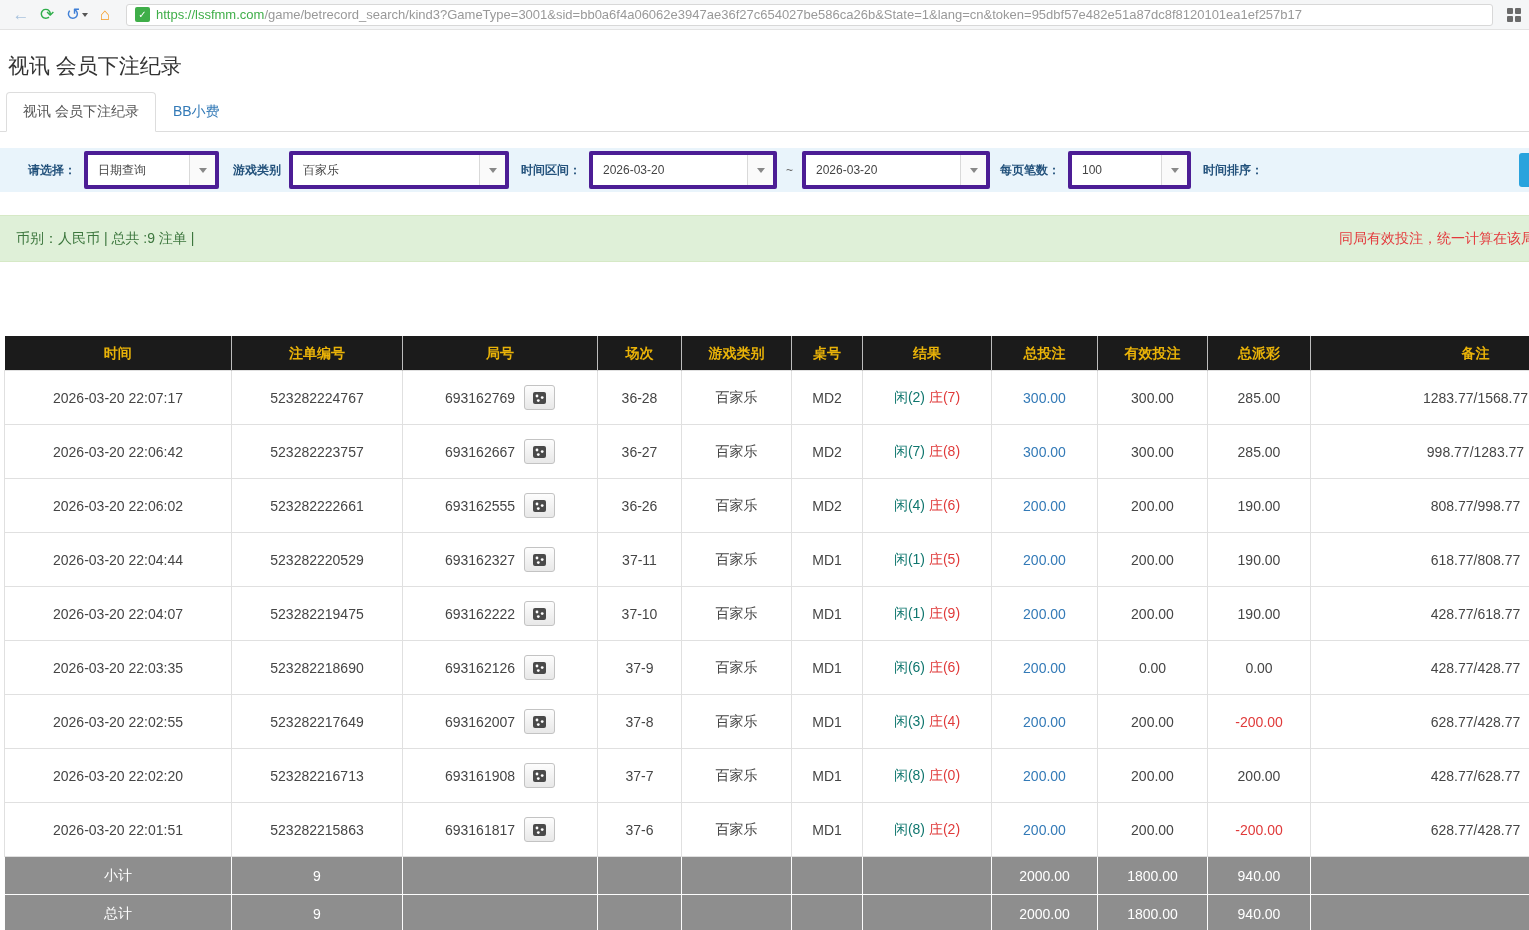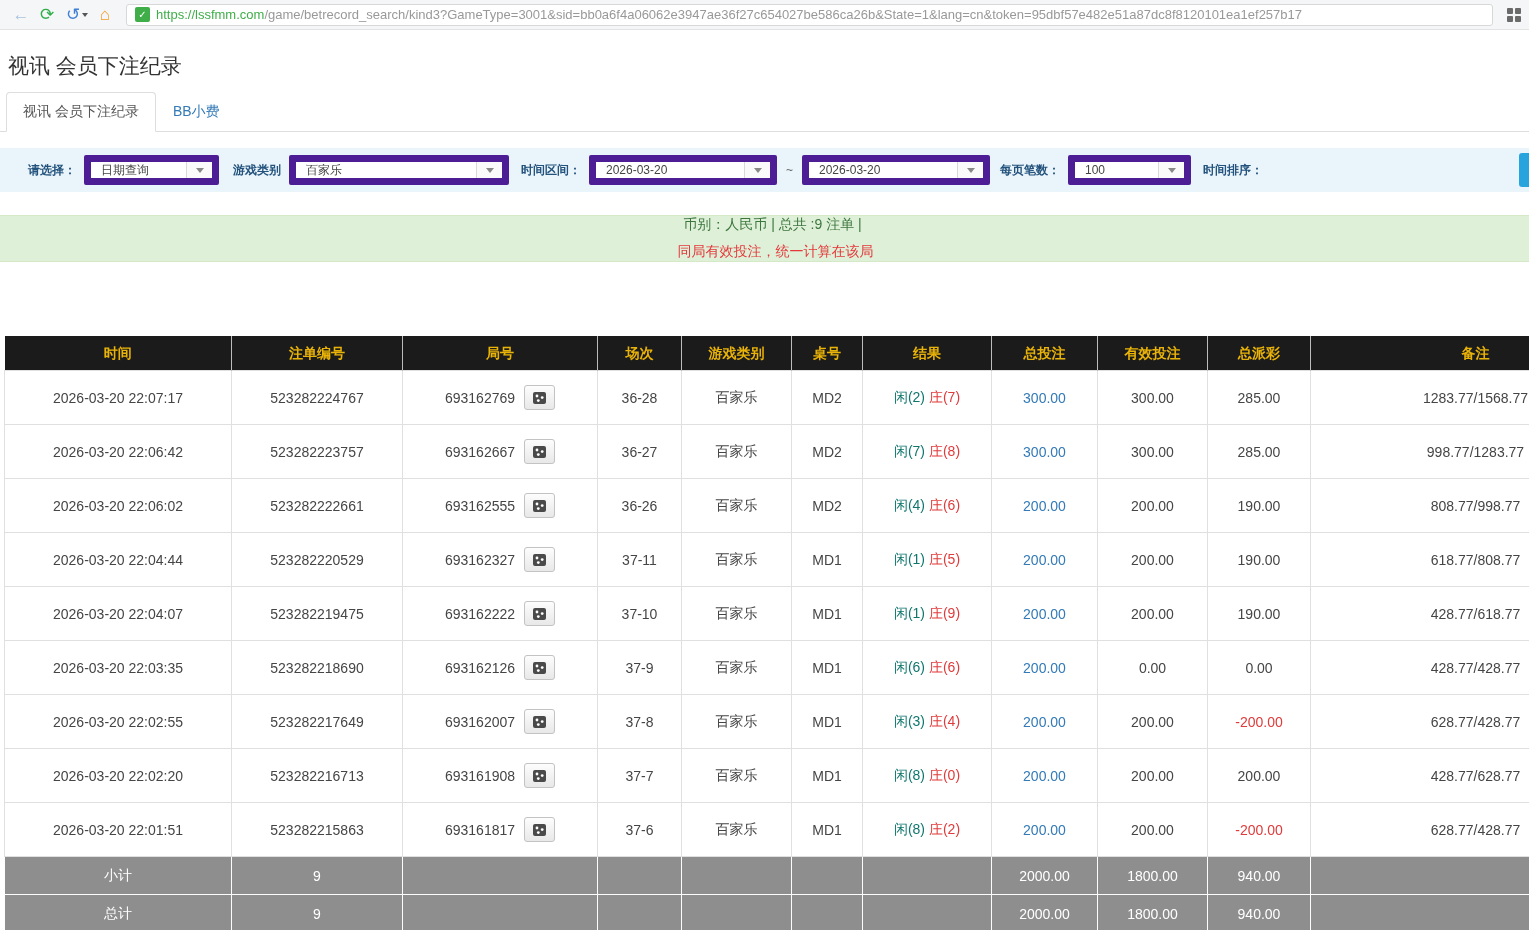--- a/index.html
+++ b/index.html
@@ -32,38 +32,38 @@
           display:flex; align-items:flex-end; padding-left:6px; }
   .tab { padding:10px 16px; font-size:14px; border:1px solid transparent; border-radius:4px 4px 0 0;
          margin-bottom:-1px; cursor:pointer; white-space:nowrap; }
   .tab.active { background:#fff; border-color:#ddd #ddd #fff; color:#555; }
   .tab.inactive { color:#337ab7; }
 
   
   .filter-bar { position:absolute; top:148px; left:0; right:0; height:44px; background:#e9f4fb;
                 display:flex; align-items:center; padding-left:28px; font-size:12px; }
   .flabel { color:#23527c; font-weight:700; margin-right:8px; white-space:nowrap; }
-  .sel { height:30px; background:#fff; border:7px solid #4c1d95; border-radius:2px; display:flex;
+  .sel { height:38px; background:#fff; border:4px solid #4c1d95; border-radius:2px; display:flex;
          align-items:center; justify-content:space-between; cursor:pointer; flex:none; }
   .sel .val { padding-left:10px; color:#444; white-space:nowrap; overflow:hidden; }
   .caret-box { width:26px; align-self:stretch; border-left:1px solid #d9d9d9; background:#fafafa;
                display:flex; align-items:center; justify-content:center; flex:none; }
   .caret { width:0; height:0; border-left:4px solid transparent; border-right:4px solid transparent;
            border-top:5px solid #888; }
   .w135{width:135px} .w220{width:220px} .w188{width:188px} .w123{width:123px} .w202{width:202px}
   .tilde { color:#666; margin:0 9px; }
   .ml14{margin-left:14px} .ml12{margin-left:12px} .ml10{margin-left:10px}
   .search-btn { position:absolute; right:-60px; top:5px; width:70px; height:34px; background:#29a3dd;
                 border:none; border-radius:3px; cursor:pointer; }
 
   
   .summary-bar { position:absolute; top:215px; left:0; right:0; height:47px; background:#dff0d8;
                  border-top:1px solid #d6e9c6; border-bottom:1px solid #d6e9c6;
                  display:flex; align-items:center; justify-content:space-between;
-                 padding-left:16px; font-size:14px; overflow:hidden;flex-direction:column; }
+                 padding-left:16px; font-size:14px; overflow:hidden; }
   .summary-left { color:#3c763d; white-space:nowrap; }
   .summary-right { color:#e4393c; white-space:nowrap; margin-right:-6px; }
 
   
   .table-wrap { position:absolute; top:336px; left:4px; width:1525px; overflow:hidden; }
   table { border-collapse:collapse; table-layout:fixed; width:1636px; font-size:14px; }
   th { background:#1b1b1b; color:#eab308; font-weight:700; height:34px; text-align:center;
        border-right:1px solid #bdbdbd; border-top:1px solid #1b1b1b; }
   tbody td { height:54px; border:1px solid #e0e0e0; color:#454545; text-align:center;
              background:#fff; overflow:hidden; white-space:nowrap; }

